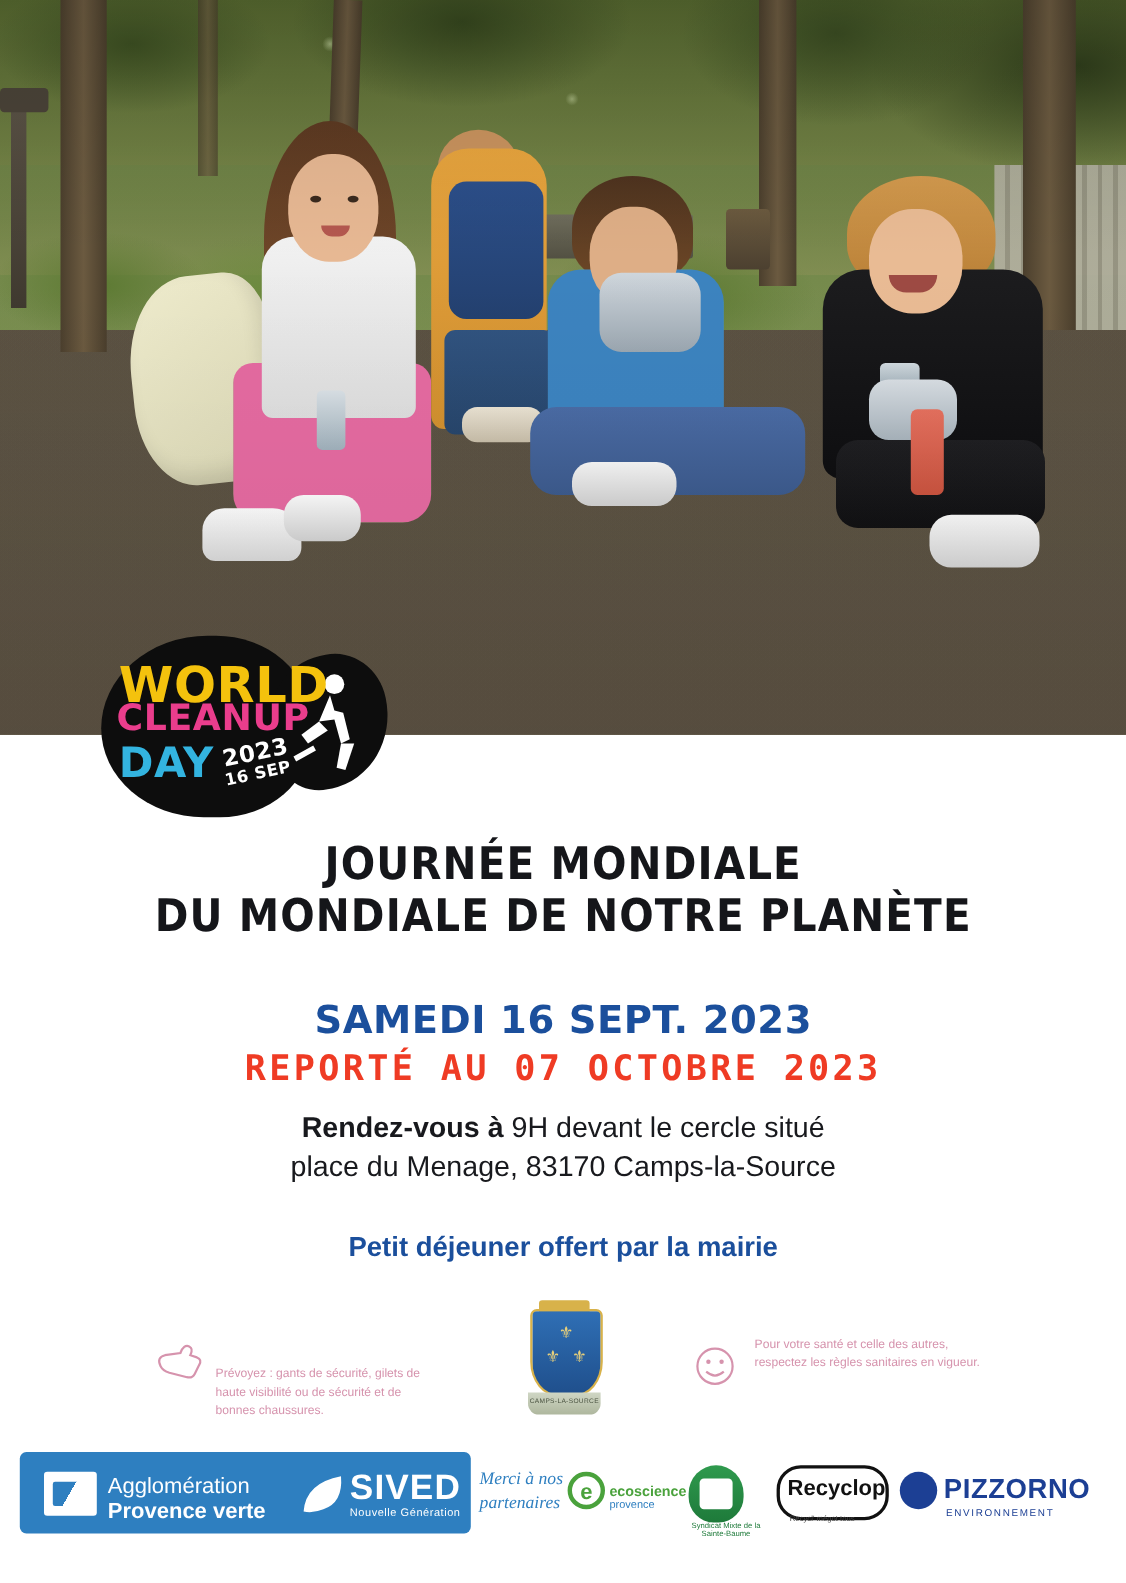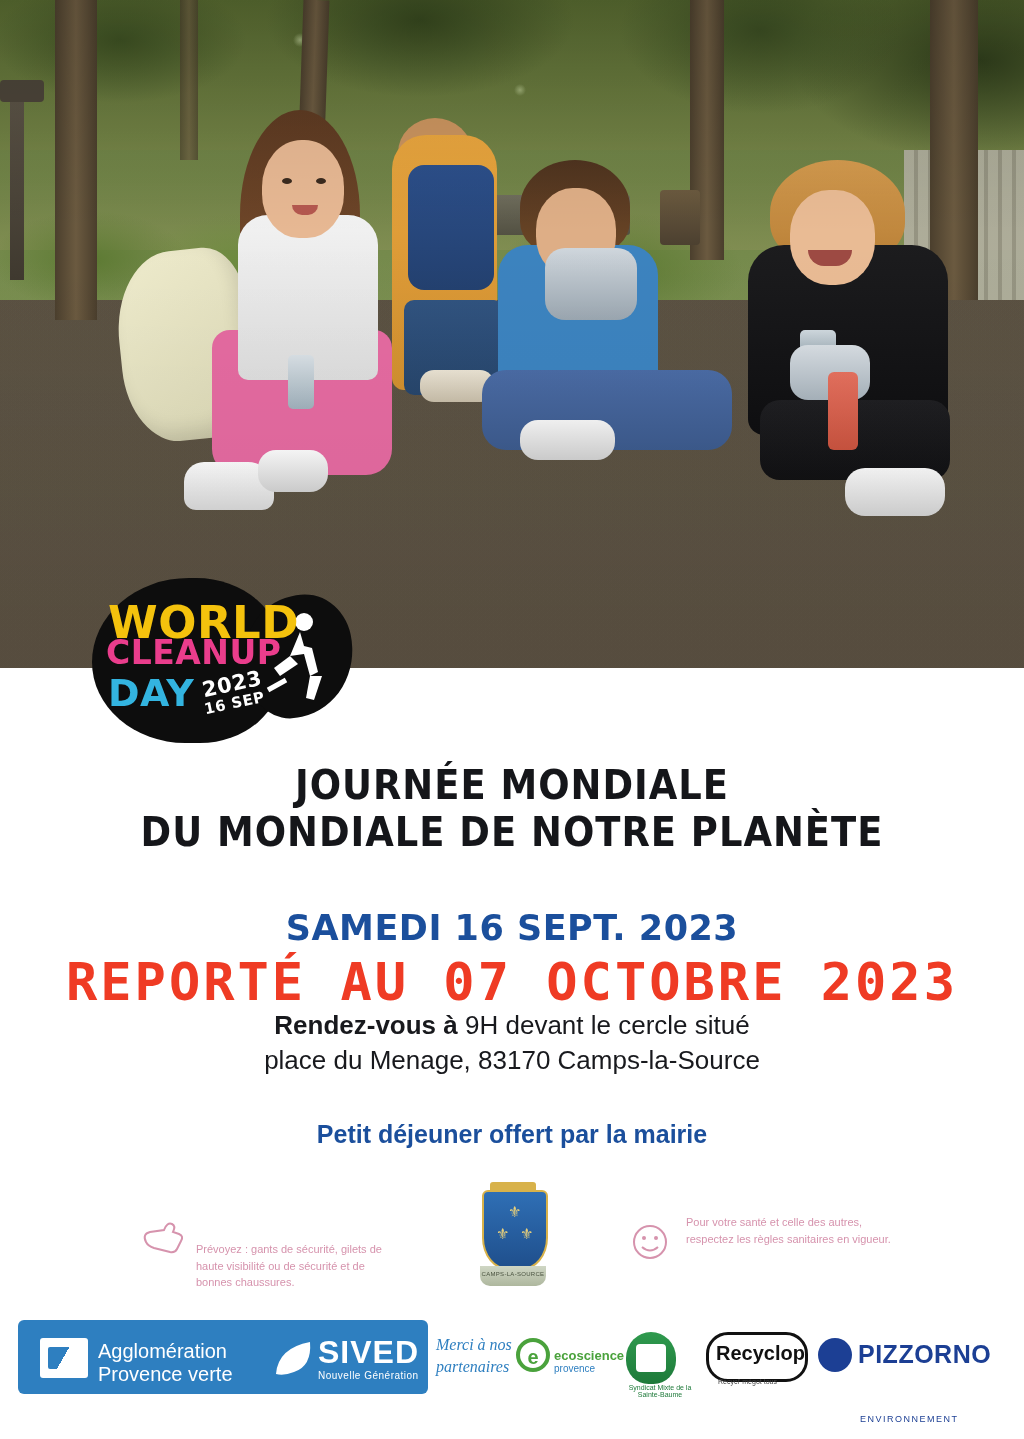--- a/index.html
+++ b/index.html
@@ -307,21 +307,21 @@
     font-family:"DejaVu Sans", sans-serif;
     font-weight:bold;
     font-size:35px;
     color:#1b4f9c;
     letter-spacing:.5px;
   }
   .postponed{
     position:absolute; left:0; top:952px; width:1024px; text-align:center;
     font-family:"DejaVu Sans Mono", monospace;
     font-weight:bold;
-    font-size:52px;
+    font-size:32px;
     color:#ef3b24;
     letter-spacing:3px;
   }
   .rdv{
     position:absolute; left:0; top:1008px; width:1024px; text-align:center;
     font-family:Liberation Sans, sans-serif;
     font-size:26px;
     color:#18191d;
     line-height:1.35;
   }
@@ -383,21 +383,21 @@
   .agglo-mark{
     position:absolute; left:40px; top:1338px; width:48px; height:40px;
     background:#ffffff; border-radius:3px;
   }
   .agglo-mark:after{
     content:""; position:absolute; left:8px; top:9px; width:32px; height:22px;
     background: linear-gradient(120deg,#2e7fc0 0 48%, #ffffff 48% 100%);
     border-radius:2px;
   }
   .agglo-l1{ position:absolute; left:98px; top:1340px; color:#ffffff; font-size:20px; }
-  .agglo-l2{ position:absolute; left:98px; top:1363px; color:#ffffff; font-size:20px; font-weight:normal; }
+  .agglo-l2{ position:absolute; left:98px; top:1363px; color:#ffffff; font-size:20px; font-weight:bold; }
   .sived-leaf{
     position:absolute; left:272px; top:1338px; width:42px; height:40px;
   }
   .sived-name{ position:absolute; left:318px; top:1334px; color:#ffffff; font-size:32px; font-weight:bold; letter-spacing:1px;}
   .sived-sub{ position:absolute; left:318px; top:1370px; color:#ffffff; font-size:10px; letter-spacing:.5px;}
   .merci{
     position:absolute; left:436px; top:1334px; width:88px;
     color:#2e7fc0; font-family:"Liberation Serif", serif; font-style:italic;
     font-size:16px; line-height:1.35;
   }
@@ -431,21 +431,21 @@
     border:3px solid #111; border-radius:22px;
   }
   .recyclop-t{ position:absolute; left:14px; top:12px; font-size:20px; font-weight:bold; color:#111; }
   .recyclop-s{ position:absolute; left:16px; top:48px; font-size:7px; color:#444; }
   .p-pizzorno{ left:818px; width:168px; }
   .pz-circle{
     position:absolute; left:0; top:8px; width:34px; height:34px;
     background:#1c3f94; border-radius:50%;
   }
   .pz-t{ position:absolute; left:40px; top:10px; font-size:25px; font-weight:bold; color:#1c3f94; letter-spacing:.5px;}
-  .pz-s{ position:absolute; left:42px; top:40px; font-size:9px; color:#1c3f94; letter-spacing:1.5px;margin-top:44px;}
+  .pz-s{ position:absolute; left:42px; top:40px; font-size:9px; color:#1c3f94; letter-spacing:1.5px;}
 </style>
 </head>
 <body>
 
 <div class="poster">
 
   <div class="photo">
     <div class="canopy"></div>
     <div class="hedge"></div>
     <div class="fence"></div>

